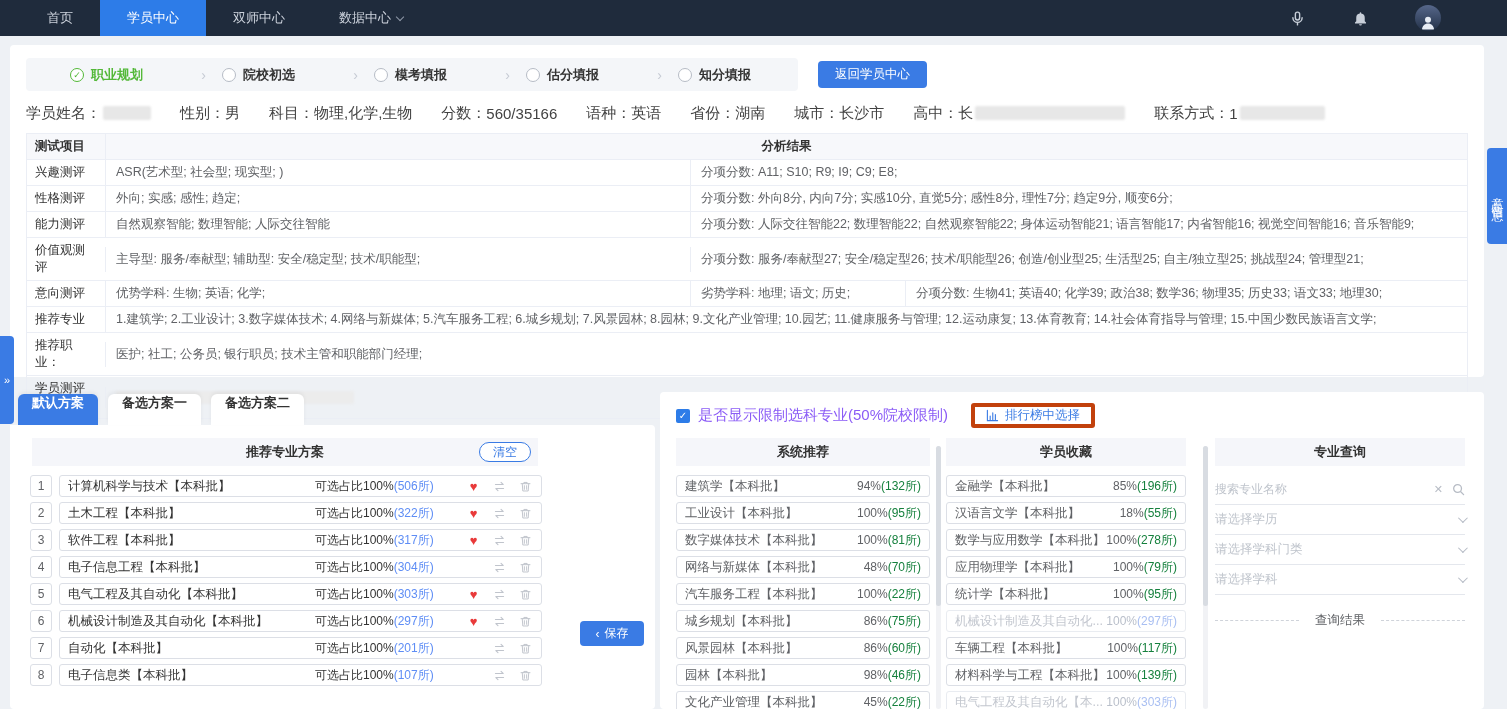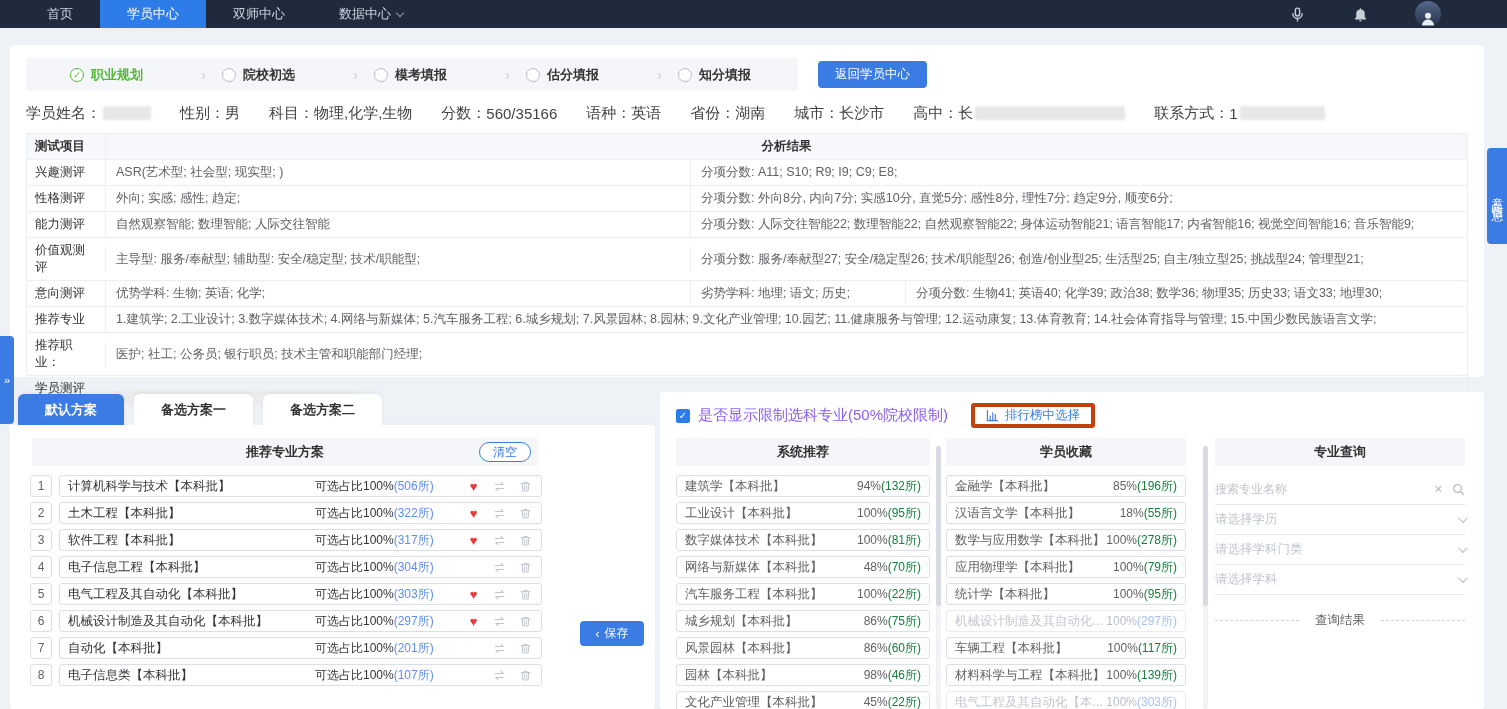--- a/index.html
+++ b/index.html
@@ -1,21 +1,21 @@
 <!DOCTYPE html>
 <html><head>
 <meta charset="utf-8">
 <style>
 *{box-sizing:border-box;margin:0;padding:0}
 html,body{width:1507px;height:709px;overflow:hidden}
 body{position:relative;background:#eef1f5;font-family:"Liberation Sans","DejaVu Sans",sans-serif;font-size:12px;color:#606266}
 .card{position:absolute;background:#fff;border-radius:4px}
 
 
-.navbar{position:absolute;top:0;left:0;width:100%;height:28px;background:#1f2b3c;display:flex;align-items:stretch;z-index:5}
+.navbar{position:absolute;top:0;left:0;width:100%;height:36px;background:#1f2b3c;display:flex;align-items:stretch;z-index:5}
 .nav-items{display:flex;align-items:stretch;padding-left:20px}
 .nav-item{padding:0 27px;display:flex;align-items:center;gap:6px;color:#cdd3dd;font-size:13px;cursor:pointer}
 .nav-item.active{background:#2d7ce8;color:#fff}
 .nav-chev{width:6px;height:6px;border-right:1.3px solid #8f99a8;border-bottom:1.3px solid #8f99a8;transform:rotate(45deg);margin-top:-3px}
 .nav-right{margin-left:auto;display:flex;align-items:center;gap:46px;padding-right:66px}
 .nav-ico{width:17px;height:17px;color:#c8cfd9;display:flex}
 .nav-ico svg{width:100%;height:100%}
 .avatar{width:26px;height:26px;border-radius:50%;background:linear-gradient(#56678a,#233148);display:flex;align-items:flex-end;justify-content:center;overflow:hidden}
 .avatar svg{width:18px;height:18px;color:#e8edf5}
 
@@ -54,21 +54,21 @@
 .trow.url-row{min-height:36px}
 .url-mask{width:238px;height:13px;background:#ececec;border-radius:2px;filter:blur(1px)}
 
 
 .left-expander{position:absolute;left:0;top:336px;width:14px;height:88px;background:#3a7be4;border-radius:0 4px 4px 0;color:#fff;display:flex;align-items:center;justify-content:center;font-size:11px;cursor:pointer;z-index:4}
 .right-tab{position:absolute;right:0;top:148px;width:20px;height:96px;background:#3a7be4;border-radius:4px 0 0 4px;color:#fff;display:flex;align-items:center;justify-content:center;cursor:pointer;z-index:4}
 .right-tab .vtext{writing-mode:vertical-rl;letter-spacing:4px;font-size:12px}
 
 
 .plan-tabs{position:absolute;left:18px;top:394px;display:flex;gap:10px;z-index:3}
-.ptab{height:31px;padding:0 27px;display:flex;align-items:center;background:#fff;border-radius:6px 6px 0 0;font-size:13px;font-weight:700;color:#333;box-shadow:0 -2px 4px rgba(0,0,0,.05);cursor:pointer}
+.ptab{height:31px;padding:0 14px;display:flex;background:#fff;border-radius:6px 6px 0 0;font-size:13px;font-weight:700;color:#333;box-shadow:0 -2px 4px rgba(0,0,0,.05);cursor:pointer}
 .ptab.active{background:#3a7be4;color:#fff}
 
 
 .card-left{left:10px;top:425px;width:645px;height:284px;border-radius:0 4px 4px 4px}
 .panel-head{position:relative;background:#f5f6fa;height:28px;display:flex;align-items:center;justify-content:center;font-weight:700;color:#333;font-size:13px}
 .plan-head{margin:13px 0 0 22px;width:506px}
 .clear-btn{position:absolute;right:7px;top:4px;height:20px;padding:0 13px;border:1px solid #3a7be4;color:#3a7be4;background:#fff;border-radius:10px;font-size:12px;font-weight:400;cursor:pointer}
 .plan-list{margin:9px 0 0 20px}
 .plan-item{display:flex;align-items:center;margin-bottom:5px;height:22px}
 .pnum{width:22px;height:22px;border:1px solid #dcdfe6;border-radius:3px;display:flex;align-items:center;justify-content:center;color:#606266;background:#fff;flex:none}

